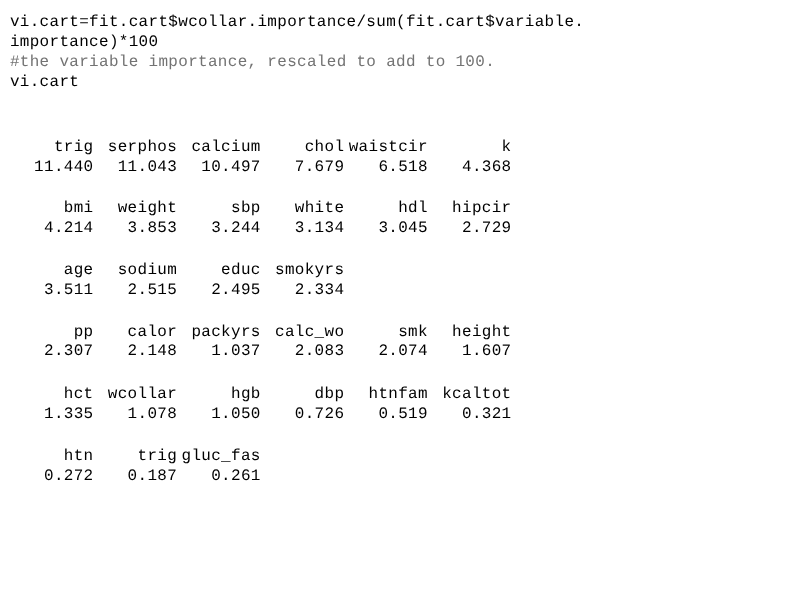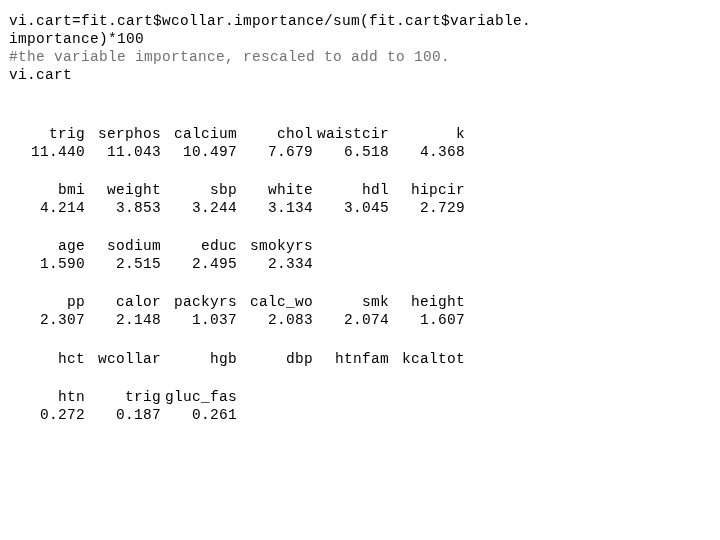--- a/index.html
+++ b/index.html
@@ -68,21 +68,21 @@
     <div class="gap"></div>
     <div class="row">
       <div class="cell">age</div>
       <div class="cell">sodium</div>
       <div class="cell">educ</div>
       <div class="cell">smokyrs</div>
       <div class="cell"></div>
       <div class="cell"></div>
     </div>
     <div class="row">
-      <div class="cell">1.590</div>
+      <div class="cell">3.511</div>
       <div class="cell">2.515</div>
       <div class="cell">2.495</div>
       <div class="cell">2.334</div>
       <div class="cell"></div>
       <div class="cell"></div>
     </div>
     <div class="gap"></div>
     <div class="row">
       <div class="cell">pp</div>
       <div class="cell">calor</div>
@@ -101,20 +101,28 @@
     </div>
     <div class="gap"></div>
     <div class="row">
       <div class="cell">hct</div>
       <div class="cell">wcollar</div>
       <div class="cell">hgb</div>
       <div class="cell">dbp</div>
       <div class="cell">htnfam</div>
       <div class="cell">kcaltot</div>
     </div>
+    <div class="row">
+      <div class="cell">1.335</div>
+      <div class="cell">1.078</div>
+      <div class="cell">1.050</div>
+      <div class="cell">0.726</div>
+      <div class="cell">0.519</div>
+      <div class="cell">0.321</div>
+    </div>
     <div class="gap"></div>
     <div class="row">
       <div class="cell">htn</div>
       <div class="cell">trig</div>
       <div class="cell">gluc_fas</div>
       <div class="cell"></div>
       <div class="cell"></div>
       <div class="cell"></div>
     </div>
     <div class="row">

